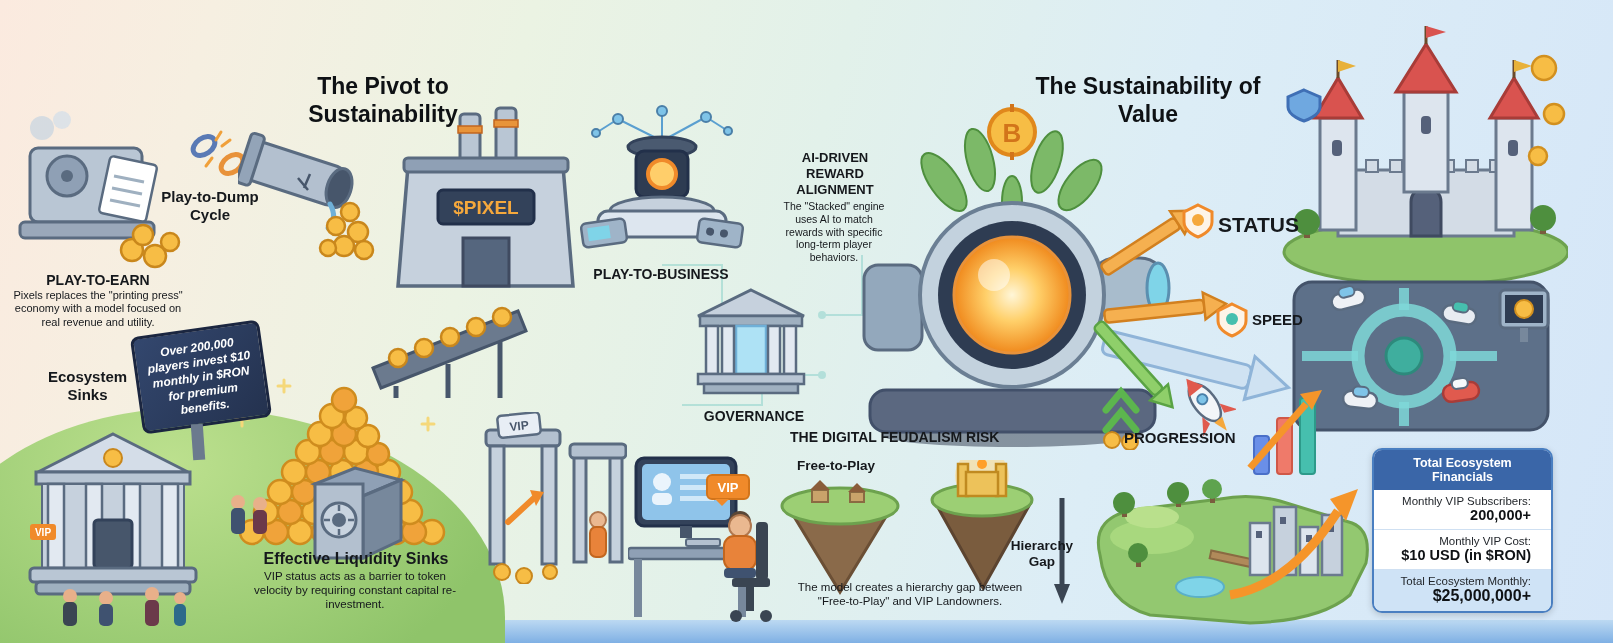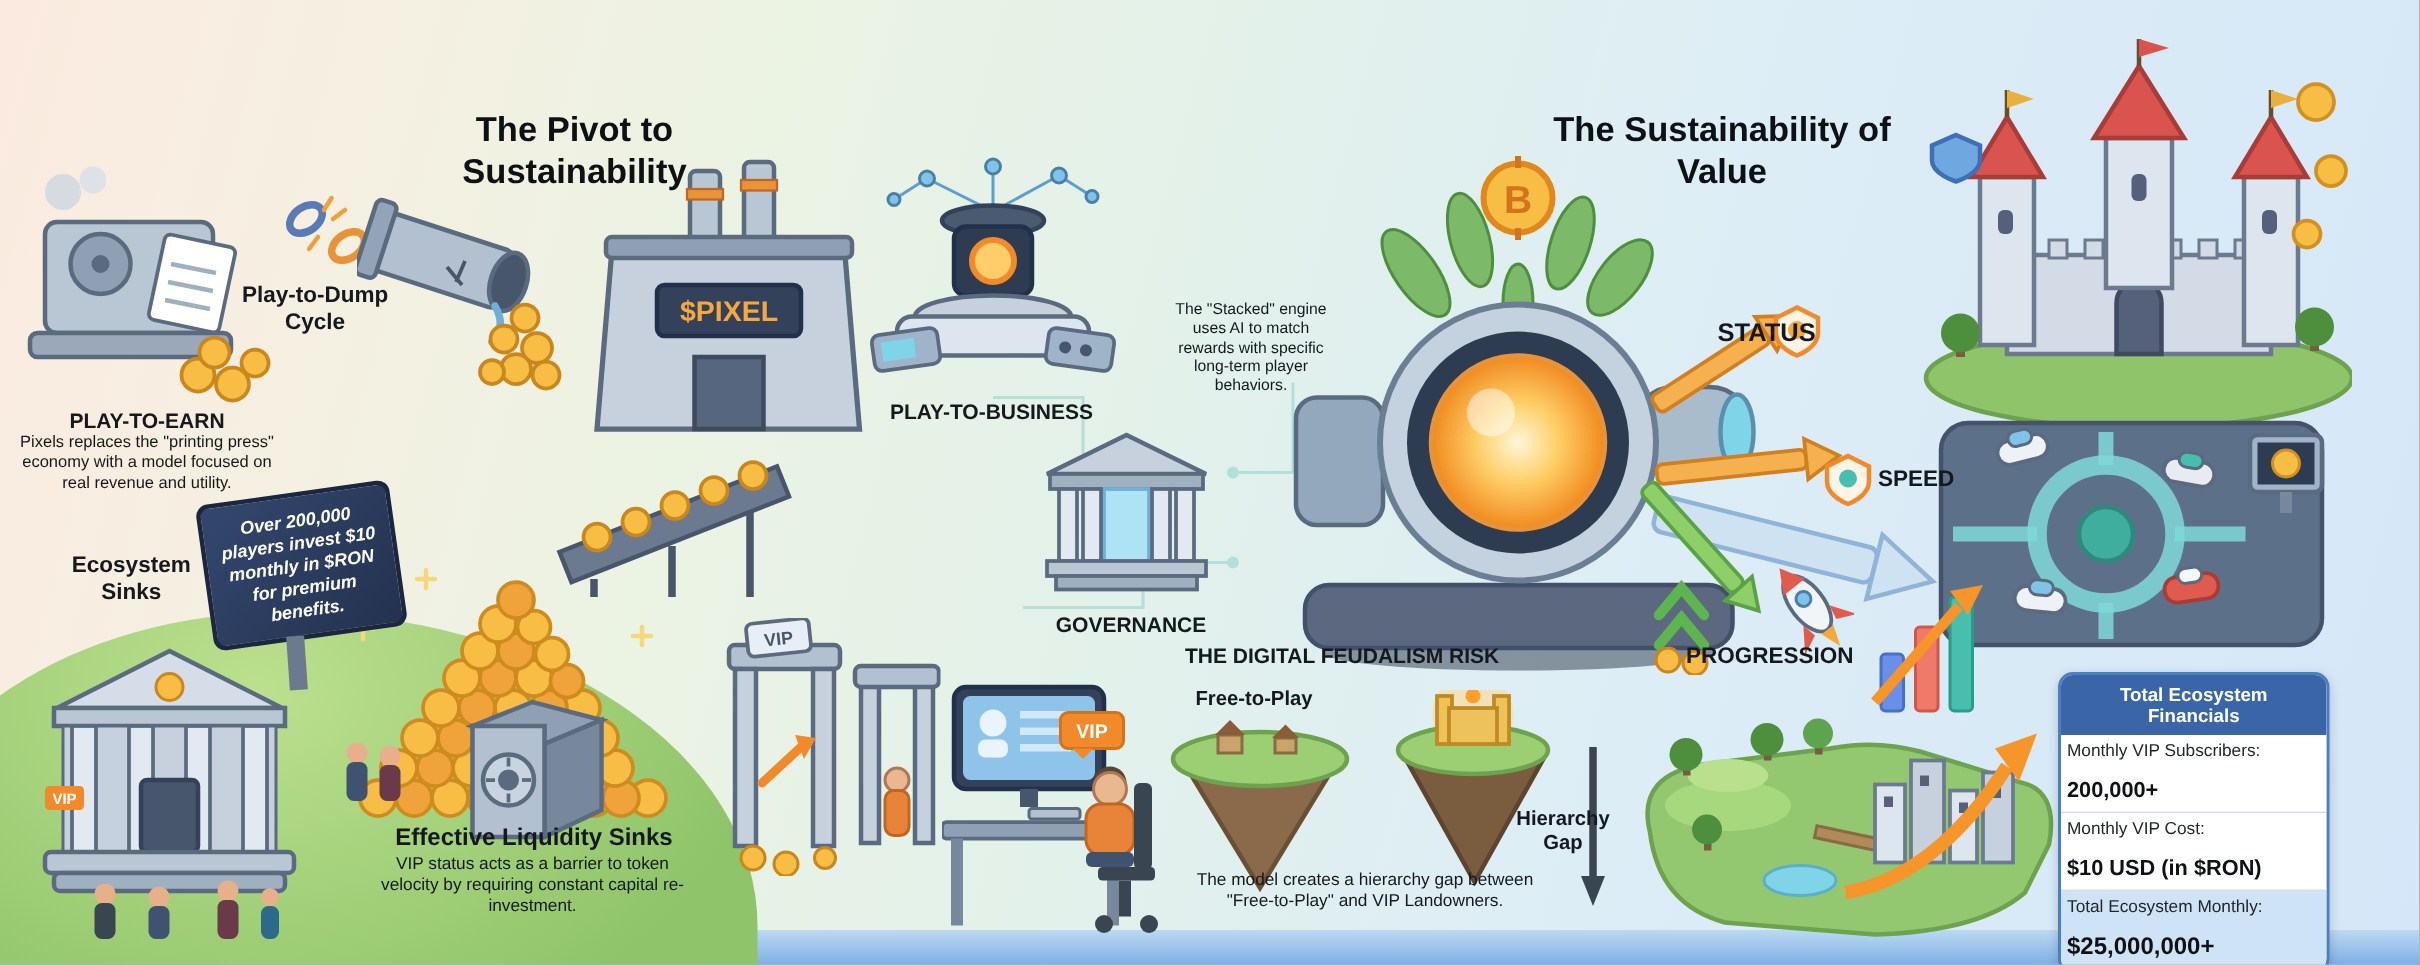--- a/index.html
+++ b/index.html
@@ -20,23 +20,23 @@
     background:linear-gradient(135deg,#33476e,#24324f);border:3px solid #1b2640;border-radius:8px;
     transform:rotate(-8deg);color:#fff;font-weight:bold;font-style:italic;font-size:12px;
     display:flex;align-items:center;justify-content:center;text-align:center;padding:6px;line-height:1.25}
   .billboard-post{position:absolute;left:192px;top:424px;width:12px;height:36px;background:#6b7a8e;transform:rotate(-4deg)}
   .vip-bubble{position:absolute;left:706px;top:474px;width:44px;height:26px;background:#f08a2a;border:2px solid #d2741a;
     border-radius:6px;color:#fff;font-weight:bold;font-size:13px;display:flex;align-items:center;justify-content:center}
   .vip-bubble:after{content:"";position:absolute;left:7px;bottom:-8px;border:7px solid transparent;border-top-color:#f08a2a;border-bottom:0}
   .fin-panel{position:absolute;left:1372px;top:448px;width:181px;border:2px solid #4a7fc1;border-radius:10px;
     background:#eef5fc;box-shadow:0 2px 7px rgba(0,0,0,.18);overflow:hidden}
   .fin-header{background:#3a66a8;color:#fff;font-weight:bold;font-size:12.5px;text-align:center;padding:6px 20px}
-  .fin-row{padding:5px 4px 6px;text-align:left;border-bottom:1px solid #cfe0f2;background:#fff}
+  .fin-row{padding:5px 20px 6px;text-align:right;border-bottom:1px solid #cfe0f2;background:#fff}
   .fin-row .flabel{font-size:11.5px;color:#23272c;display:block}
-  .fin-row .fvalue{font-size:14.5px;font-weight:bold;color:#0f1215;display:block;margin-top:12px}
+  .fin-row .fvalue{font-size:14.5px;font-weight:bold;color:#0f1215;display:block;margin-top:0}
   .fin-row.total{background:#cfe3f6;border-bottom:none}
   .fin-row.total .fvalue{font-size:16px}
 </style>
 </head>
 <body>
 
 <div class="canvas">
 
   <div class="waterstrip"></div>
   <div class="grass"></div>
@@ -584,23 +584,24 @@
   <div class="lbl b c" style="left:40px;top:368px;width:95px;font-size:15px">Ecosystem Sinks</div>
 
   <div class="lbl b c" style="left:586px;top:266px;width:150px;font-size:14px">PLAY-TO-BUSINESS</div>
 
   <div class="lbl b c" style="left:256px;top:549px;width:200px;font-size:16px">Effective Liquidity Sinks</div>
   <div class="lbl c" style="left:248px;top:569px;width:214px;font-size:11.5px">VIP status acts as a barrier to token velocity by requiring constant capital re-investment.</div>
 
 
   <div class="lbl b c" style="left:700px;top:408px;width:108px;font-size:14px">GOVERNANCE</div>
 
+  <div class="lbl b c" style="left:778px;top:150px;width:114px;font-size:13px">AI-DRIVEN REWARD ALIGNMENT</div>
   <div class="lbl c" style="left:776px;top:200px;width:116px;font-size:10.5px">The "Stacked" engine uses AI to match rewards with specific long-term player behaviors.</div>
 
-  <div class="lbl b" style="left:1145px;top:212px;font-size:17px">STATUS</div>
+  <div class="lbl b" style="left:1218px;top:212px;font-size:21px">STATUS</div>
   <div class="lbl b" style="left:1252px;top:311px;font-size:15px">SPEED</div>
   <div class="lbl b" style="left:1124px;top:429px;font-size:15px">PROGRESSION</div>
 
   <div class="lbl b" style="left:790px;top:429px;width:220px;font-size:14px">THE DIGITAL FEUDALISM RISK</div>
   <div class="lbl b" style="left:797px;top:458px;width:90px;font-size:13.5px">Free-to-Play</div>
   <div class="lbl b c" style="left:1002px;top:538px;width:80px;font-size:13.5px">Hierarchy Gap</div>
   <div class="lbl c" style="left:781px;top:580px;width:258px;font-size:11.5px">The model creates a hierarchy gap between "Free-to-Play" and VIP Landowners.</div>
 
   <div class="fin-panel">
     <div class="fin-header">Total Ecosystem Financials</div>

